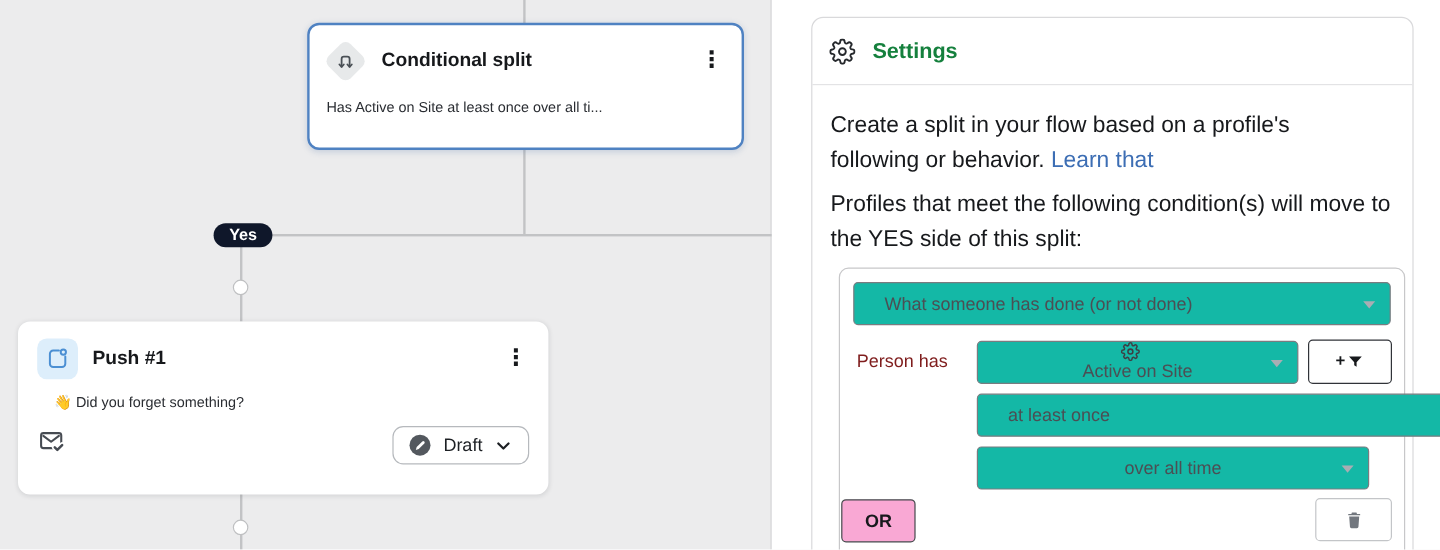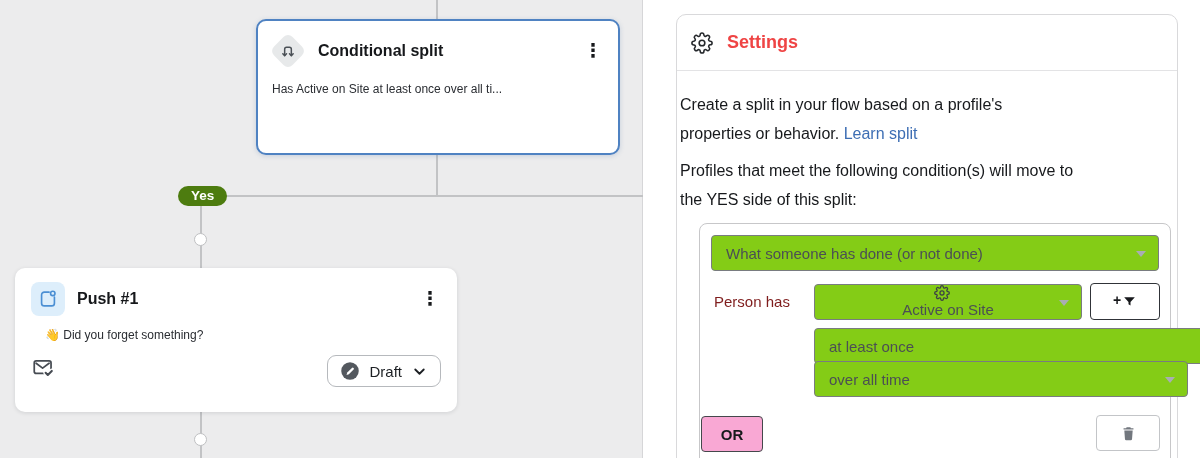--- a/index.html
+++ b/index.html
@@ -15,76 +15,76 @@
 
   .node { position:absolute; background:#fff; border-radius:10px;
           box-shadow:0 1px 4px rgba(20,25,35,.12); }
   .node-head { display:flex; align-items:center; }
   .node-title { font-size:16px; font-weight:700; color:#16181b; }
   .kebab { margin-left:auto; width:22px; text-align:center; cursor:pointer;
            font-size:19px; font-weight:700; color:#17191c; line-height:20px; }
   .kebab::before { content:"\22EE"; }
   .node-desc { font-size:12px; color:#2a2d32; }
 
-  .split-node { left:256px; top:19px; width:364px; height:136px;
+  .split-node { left:256px; top:19px; width:364px; height:106px;
                 border:2px solid #4f82c2; padding:12px 14px 12px 12px;
                 box-shadow:0 1px 5px rgba(60,100,160,.22); }
   .split-node .node-desc { margin-top:13px; padding-left:2px; white-space:nowrap; overflow:hidden; }
   .diamond-wrap { position:relative; width:36px; height:36px; margin-right:12px; flex:0 0 auto; }
   .diamond-bg { position:absolute; left:5px; top:5px; width:26px; height:26px;
                 background:#e7e9ea; border-radius:6px; transform:rotate(45deg); }
   .diamond-wrap svg { position:absolute; left:8px; top:8px; }
 
   .yes-badge { position:absolute; left:178px; top:186px; z-index:3;
-               background:#4d7c0f; color:#fff; font-size:13.5px; font-weight:600;
+               background:#0f172a; color:#fff; font-size:13.5px; font-weight:600;
                padding:2px 13px 3px; border-radius:12px; }
 
   .push-node { left:15px; top:268px; width:442px; height:144px; padding:14px 16px; }
   .push-icon-wrap { width:34px; height:34px; border-radius:8px; background:#ddeefb;
                     display:flex; align-items:center; justify-content:center;
                     margin-right:12px; flex:0 0 auto; }
   .push-node .node-desc { margin-top:12px;margin-left:14px; }
   .push-foot { margin-top:13px; display:flex; align-items:flex-start; justify-content:space-between; }
   .draft-btn { display:flex; align-items:center; gap:9px; height:32px; padding:0 12px;
                background:#fff; border:1px solid #b6b9bd; border-radius:9px; cursor:pointer; }
   .draft-dot { width:20px; height:20px; flex:0 0 auto; }
   .draft-label { font-size:15px; color:#1d2024; font-weight:500; }
 
   
   .panel { position:absolute; left:676px; top:14px; width:502px; height:470px;
            background:#fff; border:1px solid #d9d9db; border-radius:10px; }
   .panel-head { position:absolute; left:0; top:0; width:100%; height:56px;
                 display:flex; align-items:center; padding:0 14px;
                 border-bottom:1px solid #e3e3e5; }
-  .panel-title { font-size:18px; font-weight:700; color:#ef4444; margin-left:14px; }
-  .para { position:absolute; left:3px; font-size:16px; line-height:29px; color:#17191c; white-space:nowrap; }
+  .panel-title { font-size:18px; font-weight:700; color:#15803d; margin-left:14px; }
+  .para { position:absolute; left:15px; font-size:19px; line-height:29px; color:#17191c; white-space:nowrap; }
   .para span { display:block; }
   .para .inline-line { display:inline; }
   .link { color:#3d6eb4; cursor:pointer; }
 
   .cbox { position:absolute; left:22px; top:208px; width:472px; height:260px;
           border:1px solid #c7c7c9; border-radius:8px; background:#fff; }
-  .dd { position:absolute; height:36px; background:#84cc16; border:1px solid #797c80;
-        border-radius:4px; display:flex; align-items:center; padding:0 14px;
+  .dd { position:absolute; height:36px; background:#14b8a6; border:1px solid #797c80;
+        border-radius:4px; display:flex; align-items:center; padding:0 25px;
         font-size:15px; color:#4b4f54; cursor:pointer; }
   .dd .caret { position:absolute; right:12px; top:15px; width:0; height:0;
                border-left:5px solid transparent; border-right:5px solid transparent;
                border-top:6px solid #a9adb3; }
   .dd .dd-gear { margin-right:12px; display:flex; }
   .dd1 { left:11px; top:11px; width:448px; }
   .row-label { position:absolute; left:14px; top:60px; height:36px; line-height:36px;
                font-size:15px; color:#7f1d1d; }
   .dd2 { left:114px; top:60px; width:268px;flex-direction:column; }
   .filter-btn { position:absolute; left:390px; top:59px; width:70px; height:37px;
                 background:#fff; border:1.5px solid #303338; border-radius:4px;
                 display:flex; align-items:center; justify-content:center; cursor:pointer; }
   .filter-plus { font-size:14px; font-weight:700; color:#17191c; margin-right:1px;
                  transform:translateY(-2px); }
   .dd3 { left:114px; top:104px; width:417px; }
-  .dd4 { left:114px; top:137px; width:374px; }
+  .dd4 { left:114px; top:148px; width:327px;justify-content:center; }
   .or-btn { position:absolute; left:1px; top:192px; width:62px; height:36px;
             background:#f9a8d4; border:1.5px solid #45484c; border-radius:4px;
             font-size:15px; font-weight:700; color:#17191c;
             display:flex; align-items:center; justify-content:center; cursor:pointer; }
   .trash-btn { position:absolute; left:396px; top:191px; width:64px; height:36px;
                background:#fff; border:1px solid #c3c5c8; border-radius:4px;
                display:flex; align-items:center; justify-content:center; cursor:pointer; }
   .hidden-defs { position:absolute; width:0; height:0; overflow:hidden; }
 </style>
 </head>
@@ -172,22 +172,22 @@
       <span style="display:flex;">
         <svg width="22" height="22" viewBox="0 0 24 24" fill="none" stroke="#25282c" stroke-width="1.7" stroke-linecap="round" stroke-linejoin="round">
             <use href="#gear-sym"></use>
           </svg>
       </span>
       <span class="panel-title">Settings</span>
     </div>
 
     <div class="para" style="top:75px;">
       <span>Create a split in your flow based on a profile's</span>
-      <span><span class="inline-line">properties or behavior.</span>
-        <span class="link inline-line">Learn split</span></span>
+      <span><span class="inline-line">following or behavior.</span>
+        <span class="link inline-line">Learn that</span></span>
     </div>
 
     <div class="para" style="top:141px;">
       <span>Profiles that meet the following condition(s) will move to</span>
       <span>the YES side of this split:</span>
     </div>
 
     <div class="cbox">
       <div class="dd dd1">
         <span>What someone has done (or not done)</span>

